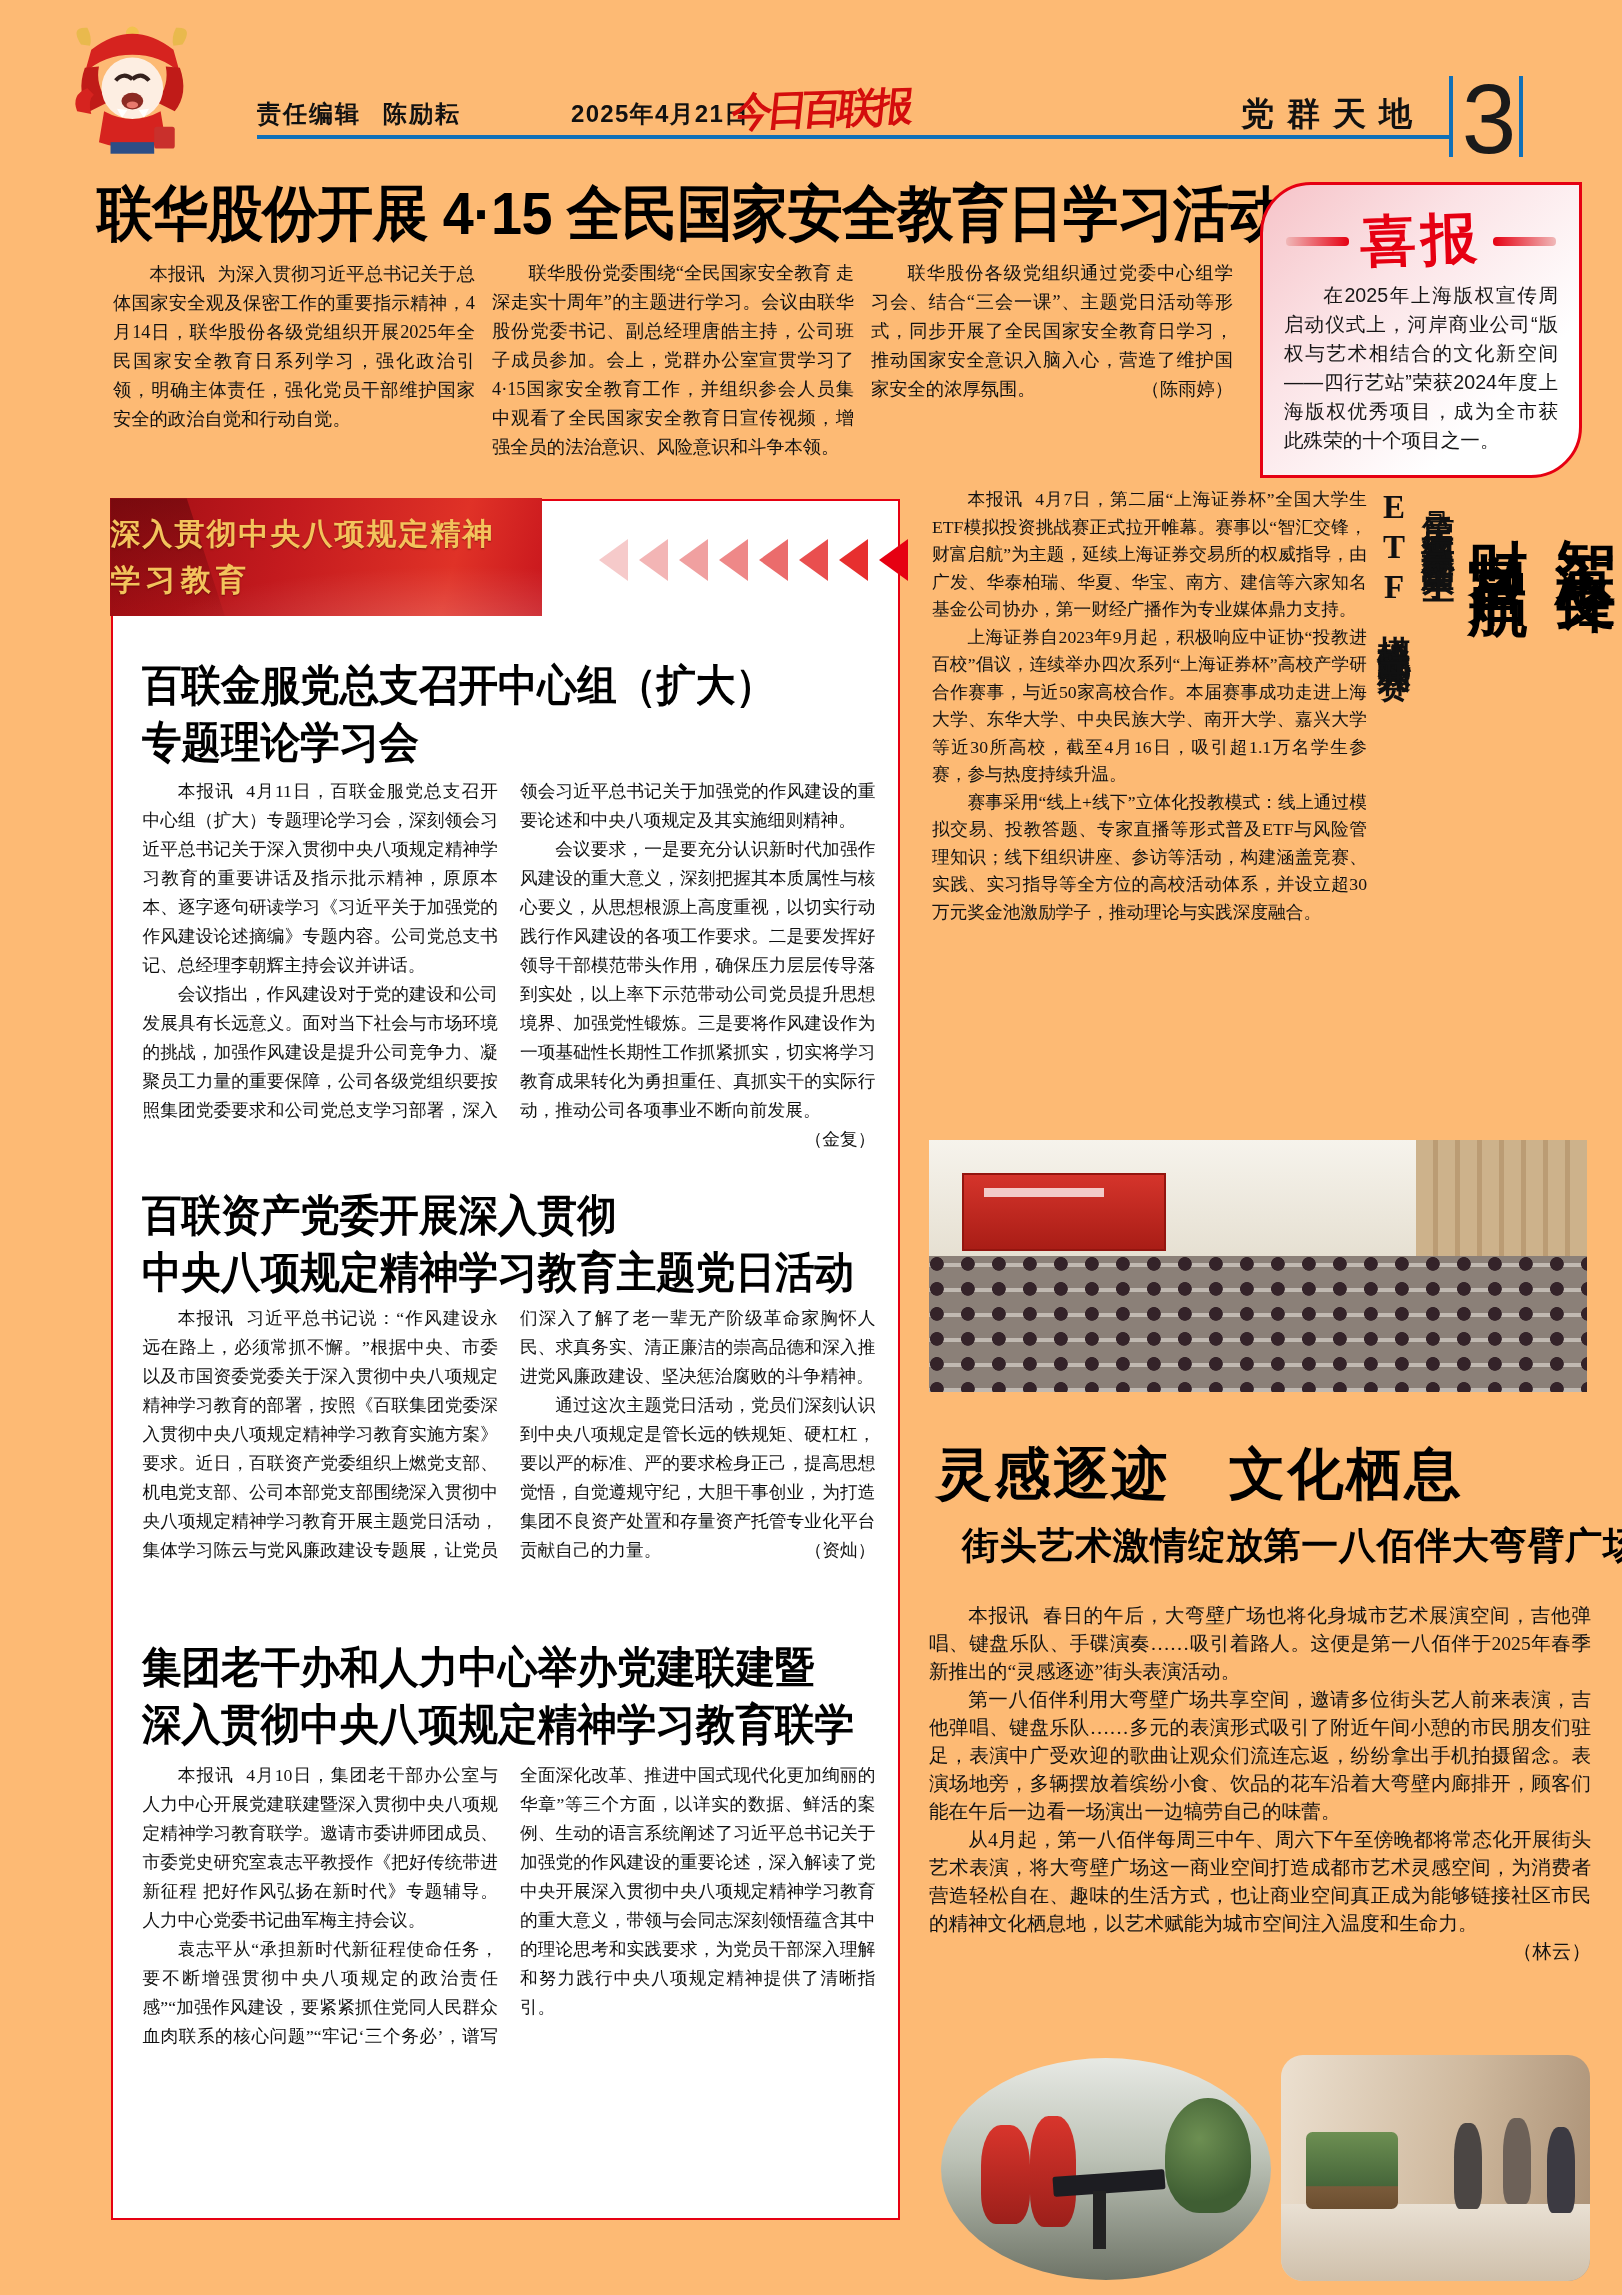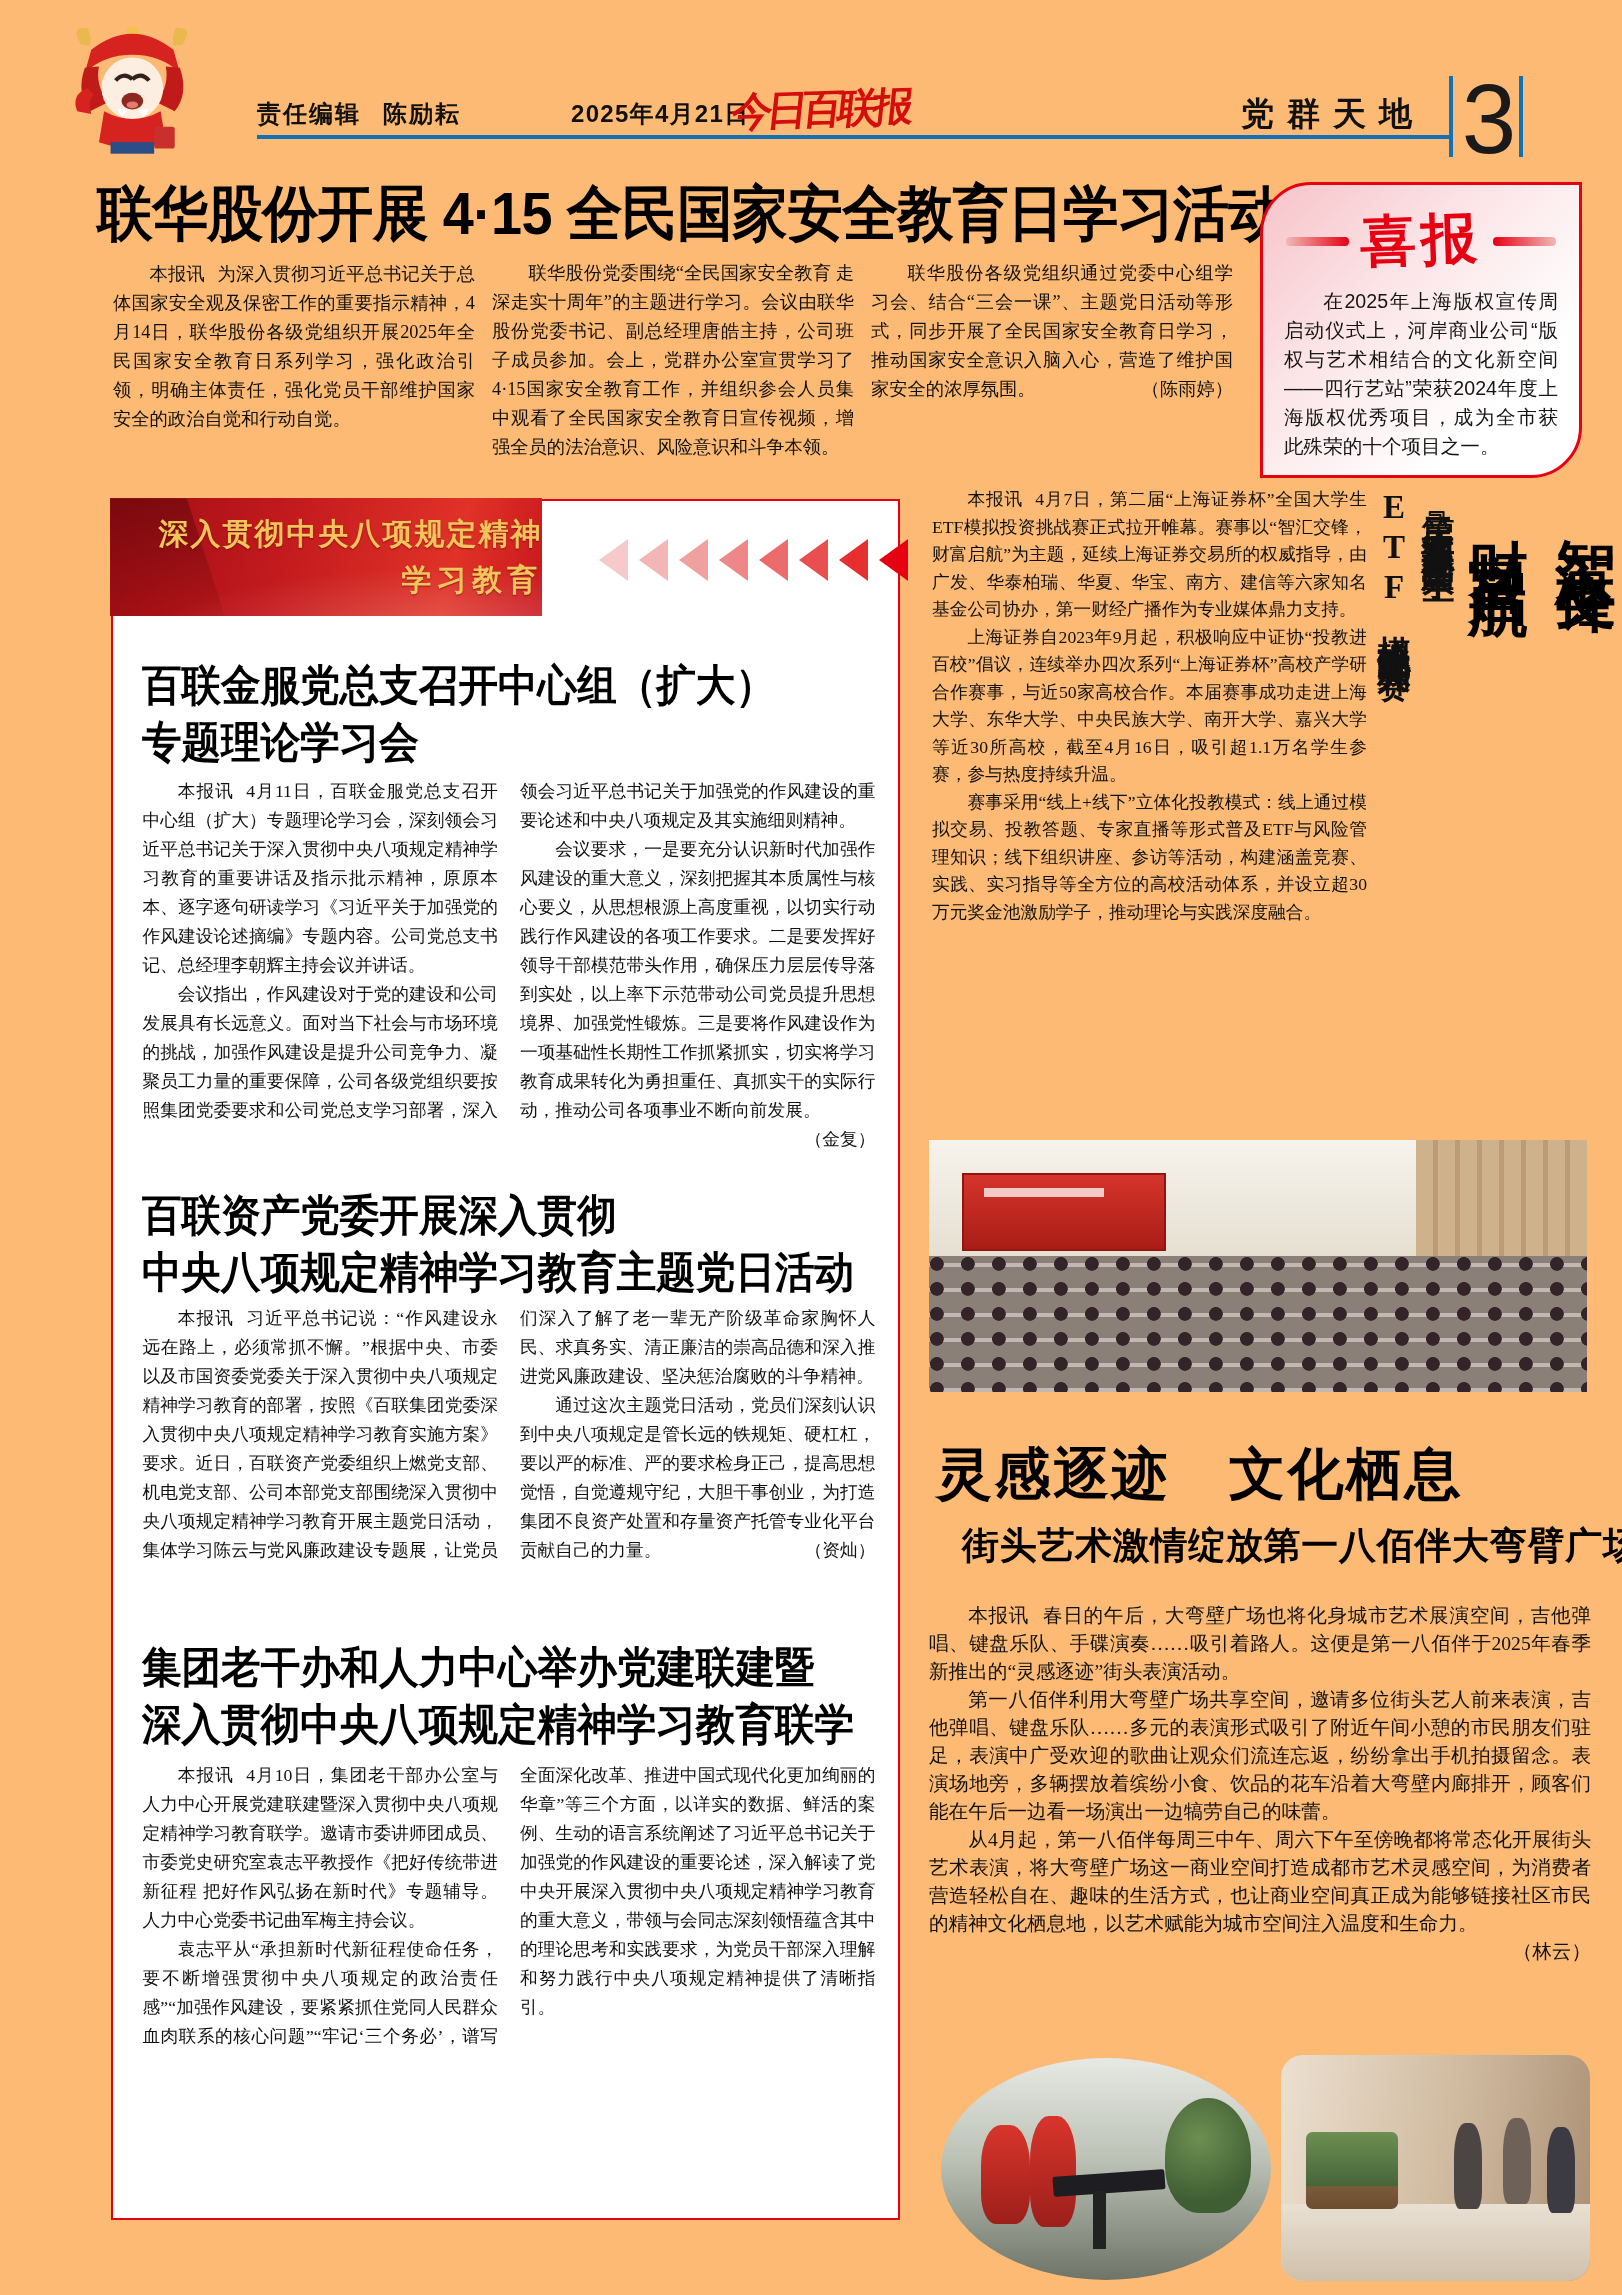--- a/index.html
+++ b/index.html
@@ -34,27 +34,27 @@
 
   
   .xibao{position:absolute;left:1260px;top:182px;width:322px;height:296px;border:3.9px solid var(--red);
     border-radius:51px 0 51px 0;background:linear-gradient(135deg,#f6c3c8 0%,#fbe3e6 35%,#fff 75%);
     padding:17px 21px 0 21px;overflow:hidden}
   .xibao-titlerow{display:flex;align-items:center;justify-content:center;gap:10.5px;margin-top:1.3px}
   .xibao-dash{width:63px;height:8.5px;border-radius:3.9px}
   .dash-l{background:linear-gradient(90deg,#f0b9b9,#e60012)}
   .dash-r{background:linear-gradient(270deg,#f0b9b9,#e60012)}
   .xibao-title{font:900 56px var(--serif);color:var(--red);letter-spacing:5.2px;transform:rotate(-2deg)}
-  .xibao-body{margin-top:8px;font:19.6px/29px var(--sans);text-align:justify;text-indent:2em;color:#151515}
+  .xibao-body{margin-top:2px;font:19.6px/29px var(--sans);text-align:justify;text-indent:2em;color:#151515}
 
   
   .leftbox{position:absolute;left:111px;top:499px;width:789px;height:1721px;border:2.6px solid var(--red);background:#fff}
   .banner{position:absolute;left:-2.6px;top:-2.6px;width:432px;height:118px;overflow:hidden;
     background:linear-gradient(105deg,#9e0d13,#c31a1e 40%,#e03227 78%,#c8161d);
-    display:flex;flex-direction:column;align-items:flex-end;justify-content:center;gap:5.2px}
+    display:flex;flex-direction:column;align-items:flex-start;justify-content:center;gap:5.2px}
   .banner::before{content:"";position:absolute;left:0;top:0;bottom:0;width:34%;
     background:linear-gradient(180deg,rgba(90,6,10,.55),rgba(120,8,12,.12));
     clip-path:polygon(0 0,52% 0,78% 100%,0 100%)}
   .banner::after{content:"";position:absolute;inset:0;
     background:radial-gradient(120% 95% at 82% 115%,rgba(255,255,255,.20),transparent 60%)}
   .banner-l1{position:relative;z-index:1;font:700 30px var(--sans);color:var(--gold);letter-spacing:2px;text-shadow:0 1.3px 1.3px rgba(60,0,0,.5)}
   .banner-l2{position:relative;z-index:1;font:700 30px var(--sans);color:var(--gold);letter-spacing:5.2px;text-shadow:0 1.3px 1.3px rgba(60,0,0,.5)}
   .chevrons{position:absolute;left:486px;top:38px;display:flex;gap:11px}
   .chev{width:0;height:0;border-top:21.6px solid transparent;border-bottom:21.6px solid transparent;border-right:29px solid var(--red)}
   .chev:nth-child(1){border-right-color:#f6caca}.chev:nth-child(2){border-right-color:#f3b5b5}

